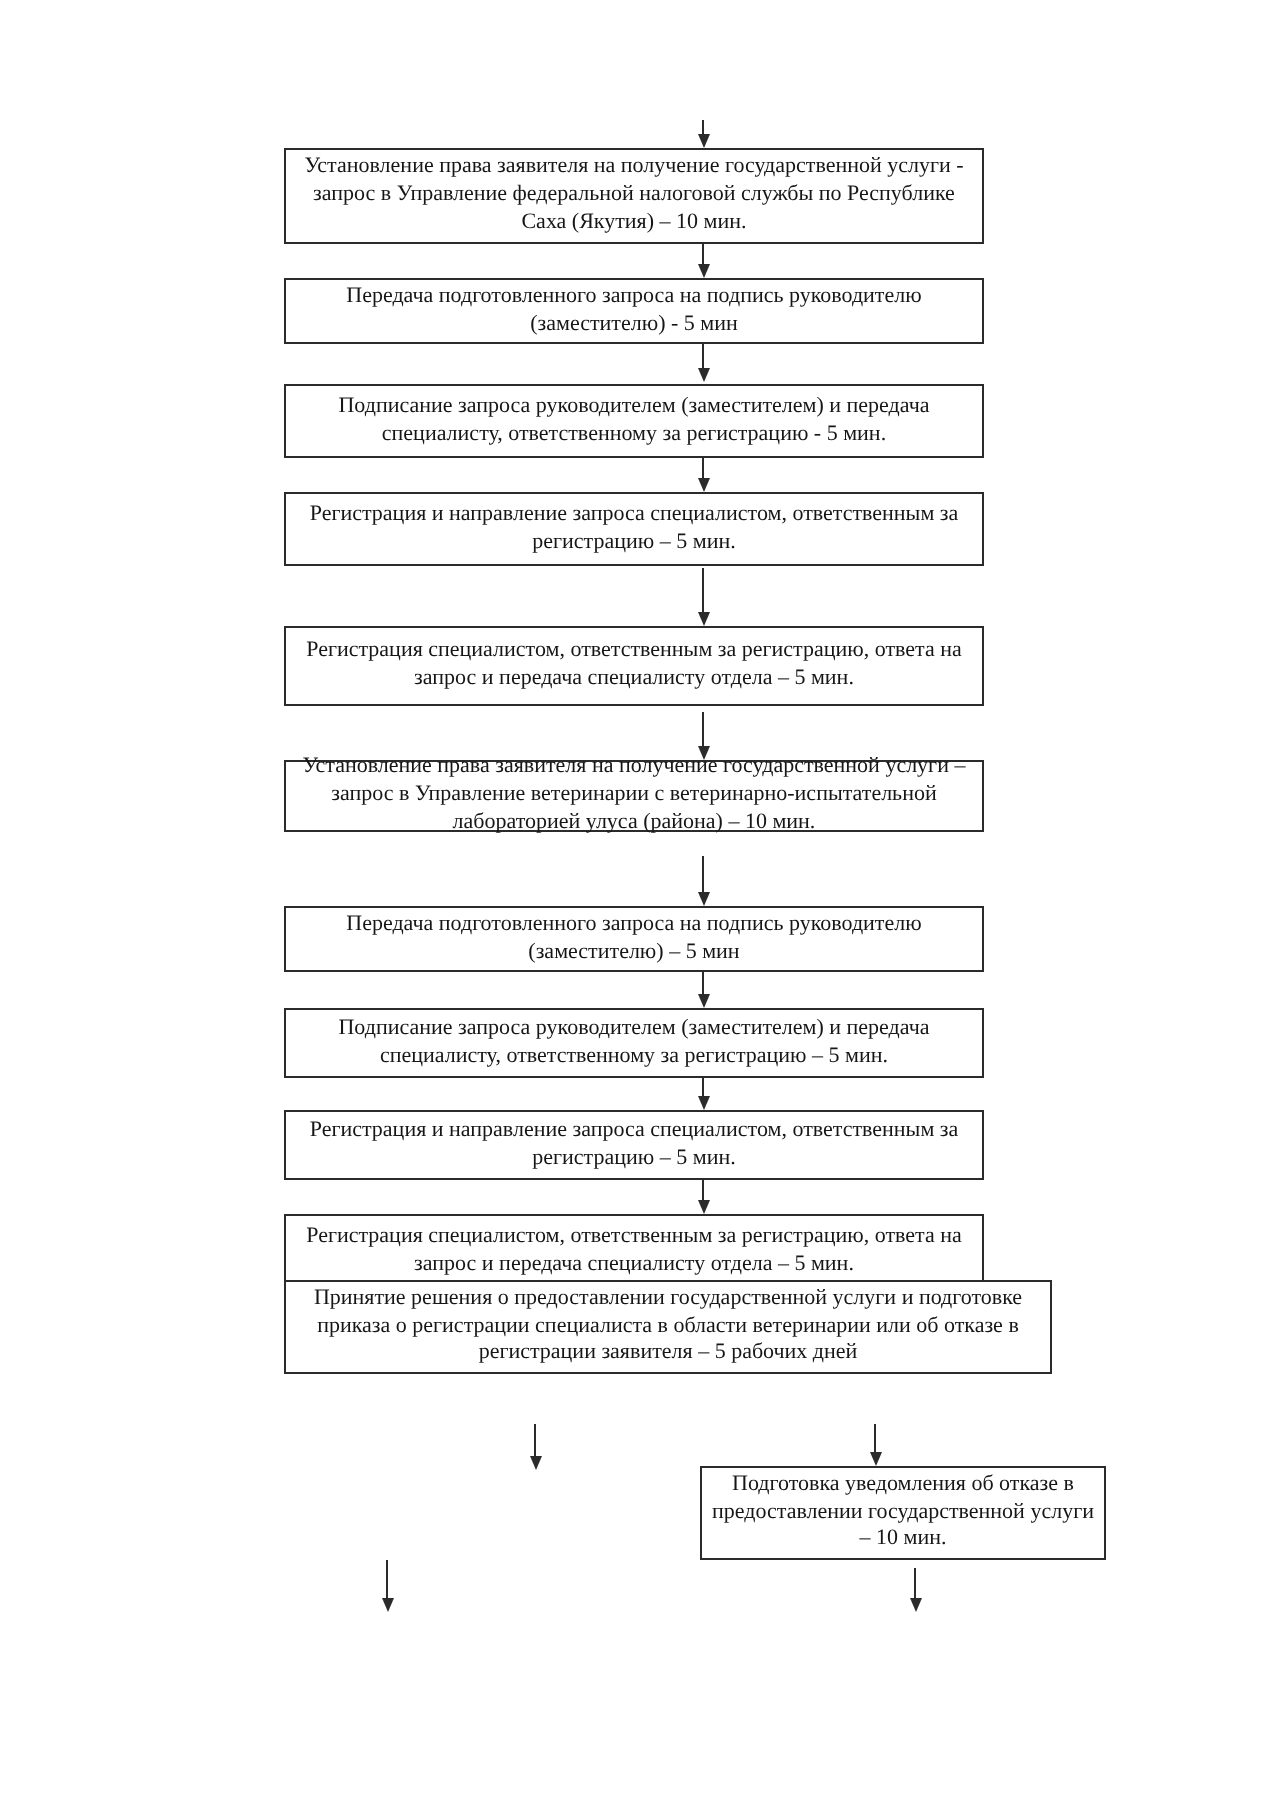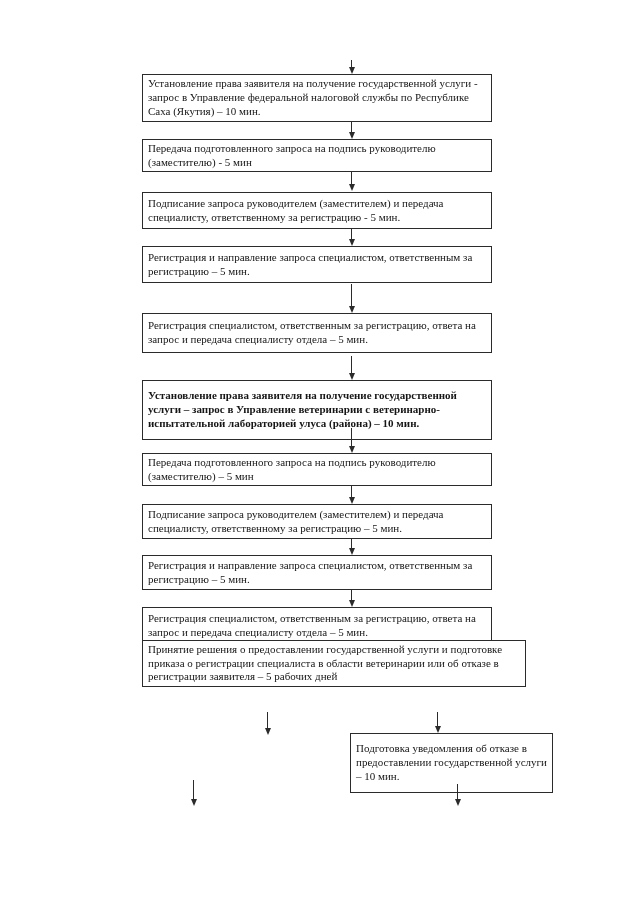--- a/index.html
+++ b/index.html
@@ -17,21 +17,21 @@
   }
   .fbox {
     position: absolute;
     box-sizing: border-box;
     border: 1px solid #2b2b2b;
     background: #ffffff;
     color: #161616;
     display: flex;
     align-items: center;
     justify-content: center;
-    text-align: left;
+    text-align: center;
     font-size: 11px;
     line-height: 1.27;
     padding: 2px 5px;
   }
   .v-arrow {
     position: absolute;
     width: 0;
     border-left: 1.2px solid #2b2b2b;
   }
   .v-arrow::after {
@@ -62,38 +62,38 @@
 
   <div class="fbox" style="left:142px; top:192px; width:350px; height:37px;">Подписание запроса руководителем (заместителем) и передача специалисту, ответственному за регистрацию - 5 мин.</div>
   <div class="v-arrow" style="left:351px; top:229px; height:10px;"></div>
 
   <div class="fbox" style="left:142px; top:246px; width:350px; height:37px;">Регистрация и направление запроса специалистом, ответственным за регистрацию – 5 мин.</div>
   <div class="v-arrow" style="left:351px; top:284px; height:22px;"></div>
 
   <div class="fbox" style="left:142px; top:313px; width:350px; height:40px;">Регистрация специалистом, ответственным за регистрацию, ответа на запрос и передача специалисту отдела – 5 мин.</div>
   <div class="v-arrow" style="left:351px; top:356px; height:17px;"></div>
 
-  <div class="fbox" style="left:142px; top:380px; width:350px; height:60px;font-weight:bold;">Установление права заявителя на получение государственной услуги – запрос в Управление ветеринарии с ветеринарно-испытательной лабораторией улуса (района) – 10 мин.</div>
+  <div class="fbox" style="left:142px; top:380px; width:350px; height:36px;">Установление права заявителя на получение государственной услуги – запрос в Управление ветеринарии с ветеринарно-испытательной лабораторией улуса (района) – 10 мин.</div>
   <div class="v-arrow" style="left:351px; top:428px; height:18px;"></div>
 
   <div class="fbox" style="left:142px; top:453px; width:350px; height:33px;">Передача подготовленного запроса на подпись руководителю (заместителю) – 5 мин</div>
   <div class="v-arrow" style="left:351px; top:486px; height:11px;"></div>
 
   <div class="fbox" style="left:142px; top:504px; width:350px; height:35px;">Подписание запроса руководителем (заместителем) и передача специалисту, ответственному за регистрацию – 5 мин.</div>
   <div class="v-arrow" style="left:351px; top:539px; height:9px;"></div>
 
   <div class="fbox" style="left:142px; top:555px; width:350px; height:35px;">Регистрация и направление запроса специалистом, ответственным за регистрацию – 5 мин.</div>
   <div class="v-arrow" style="left:351px; top:590px; height:10px;"></div>
 
   <div class="fbox" style="left:142px; top:607px; width:350px; height:38px;">Регистрация специалистом, ответственным за регистрацию, ответа на запрос и передача специалисту отдела – 5 мин.</div>
   <div class="v-arrow" style="left:351px; top:645px; height:13px;"></div>
 
   <div class="fbox" style="left:142px; top:640px; width:384px; height:47px;">Принятие решения о предоставлении государственной услуги и подготовке приказа о регистрации специалиста в области ветеринарии или об отказе в регистрации заявителя – 5 рабочих дней</div>
 
   <div class="v-arrow" style="left:267px; top:712px; height:16px;"></div>
   <div class="v-arrow" style="left:437px; top:712px; height:14px;"></div>
 
-  <div class="fbox" style="left:350px; top:733px; width:203px; height:60px;">Подготовка уведомления об отказе в предоставлении государственной услуги – 10 мин.</div>
+  <div class="fbox" style="left:350px; top:733px; width:203px; height:47px;">Подготовка уведомления об отказе в предоставлении государственной услуги – 10 мин.</div>
 
   <div class="v-arrow" style="left:193px; top:780px; height:19px;"></div>
   <div class="v-arrow" style="left:457px; top:784px; height:15px;"></div>
 
 </div>
 
 </body></html>

